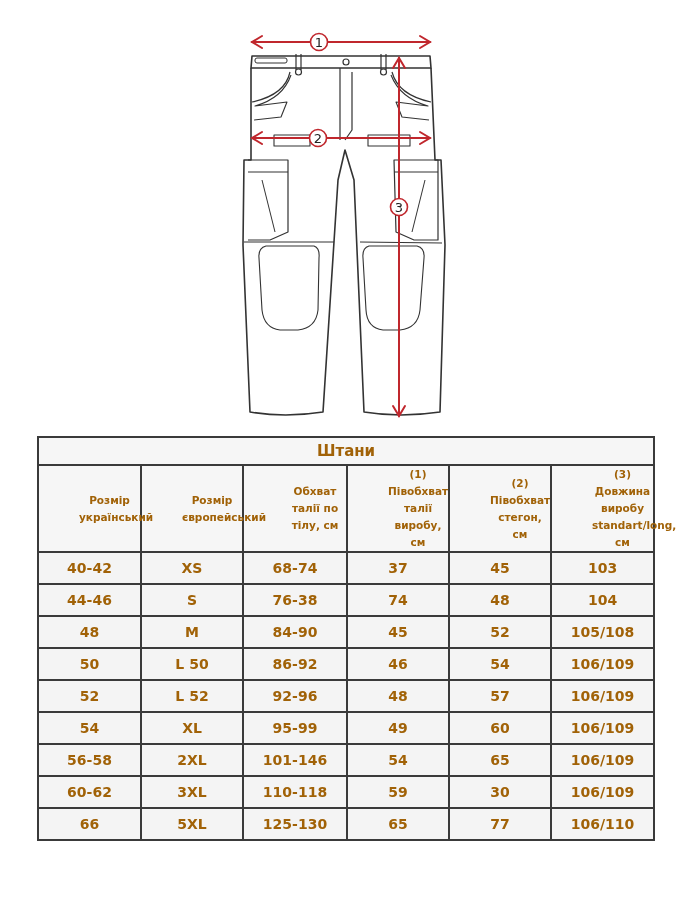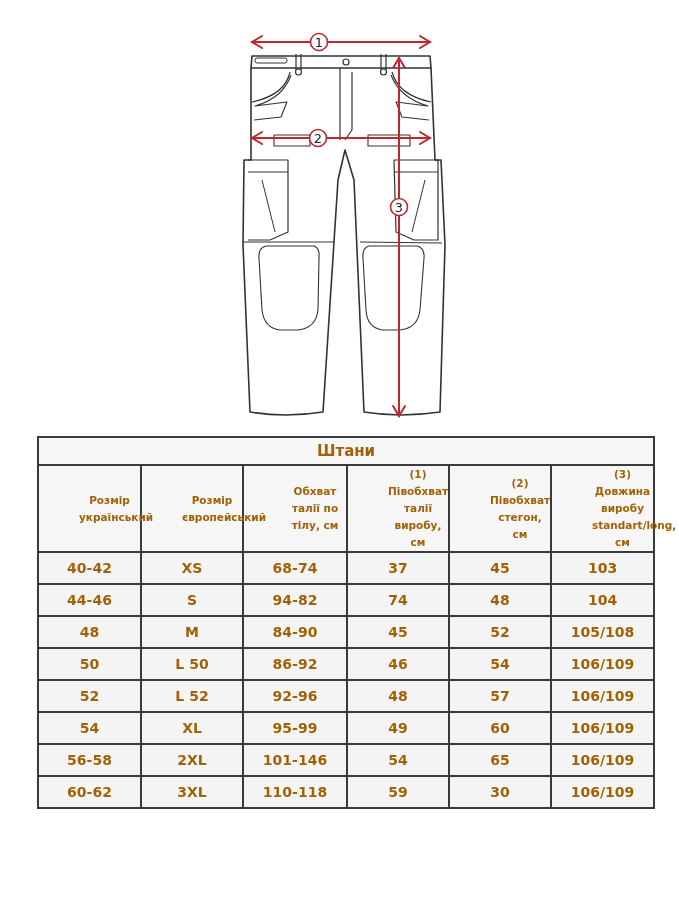--- a/index.html
+++ b/index.html
@@ -111,21 +111,21 @@
     <td>40-42</td>
     <td>XS</td>
     <td>68-74</td>
     <td>37</td>
     <td>45</td>
     <td>103</td>
   </tr>
   <tr class="row">
     <td>44-46</td>
     <td>S</td>
-    <td>94-82</td>
+    <td>76-38</td>
     <td>74</td>
     <td>48</td>
     <td>104</td>
   </tr>
   <tr class="row">
     <td>48</td>
     <td>M</td>
     <td>84-90</td>
     <td>45</td>
     <td>52</td>
@@ -164,14 +164,22 @@
     <td>106/109</td>
   </tr>
   <tr class="row">
     <td>60-62</td>
     <td>3XL</td>
     <td>110-118</td>
     <td>59</td>
     <td>30</td>
     <td>106/109</td>
   </tr>
+  <tr class="row">
+    <td>66</td>
+    <td>5XL</td>
+    <td>125-130</td>
+    <td>65</td>
+    <td>77</td>
+    <td>106/110</td>
+  </tr>
 </tbody>
   </table>
 
 </body></html>

